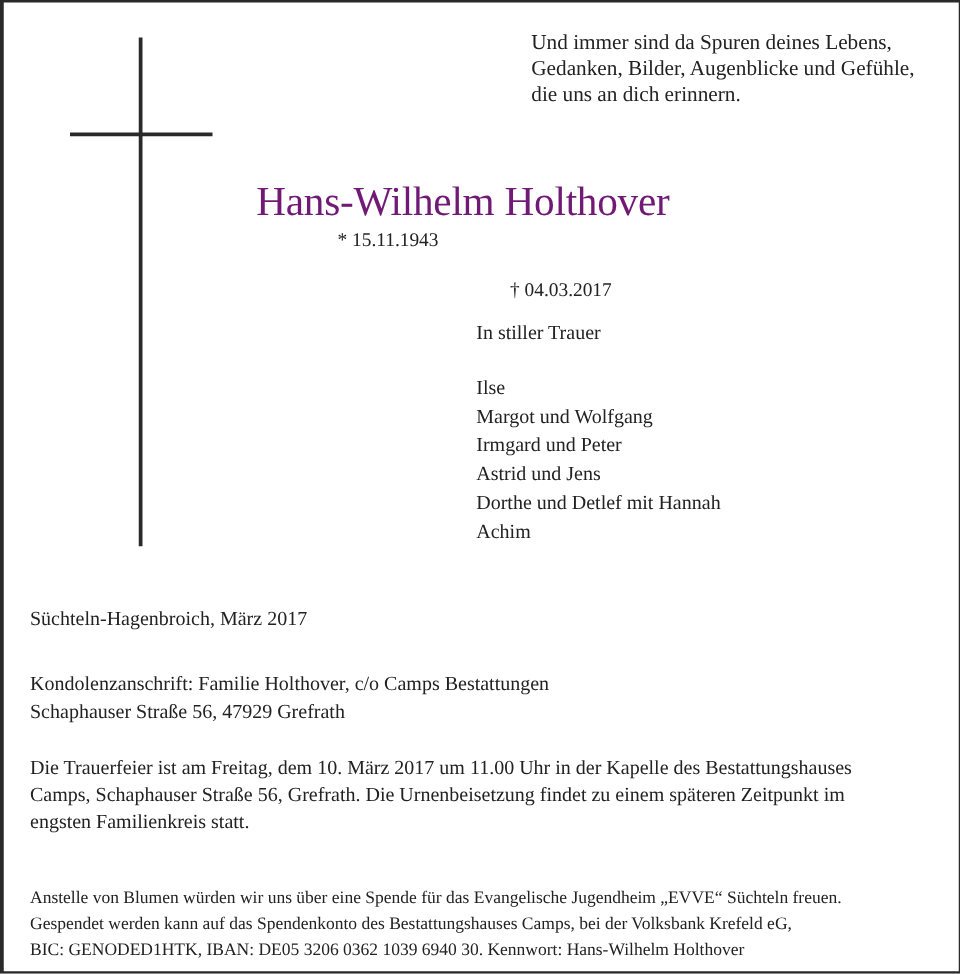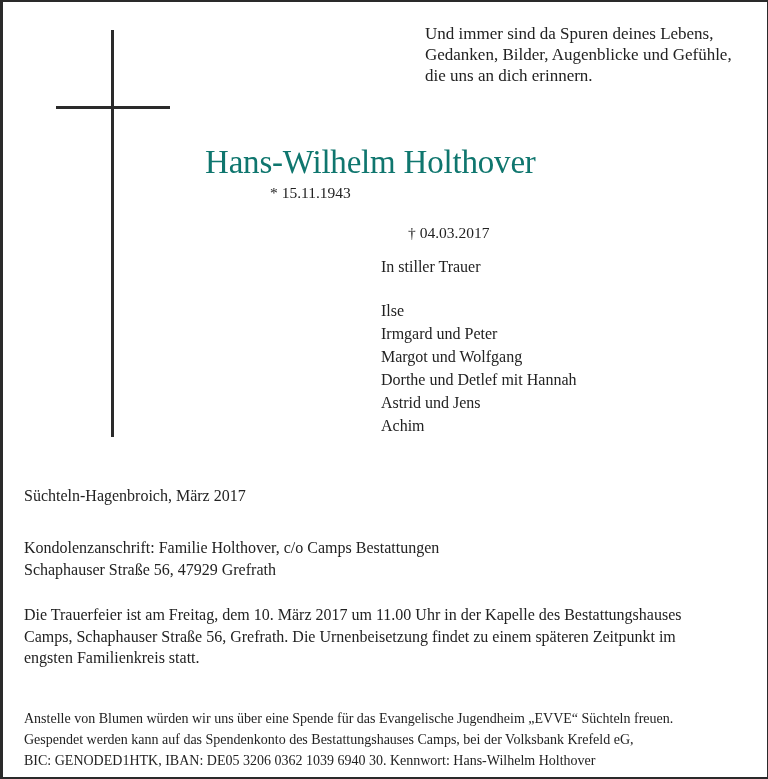--- a/index.html
+++ b/index.html
@@ -4,21 +4,21 @@
 <style>
   html, body { margin: 0; padding: 0; background: #ffffff; }
   body { width: 768px; height: 779px; position: relative; overflow: hidden;
          font-family: "Liberation Serif", "DejaVu Serif", serif; color: #222222; }
   .frame { position: absolute; left: 0; top: 0; width: 764px; height: 775px;
            border: 2px solid #2a2a2a; border-left-width: 3px; box-sizing: content-box; }
   .cross-v { position: absolute; left: 111px; top: 30px; width: 3px; height: 407px; background: #2a2a2a; }
   .cross-h { position: absolute; left: 56px; top: 106px; width: 114px; height: 3px; background: #2a2a2a; }
   .txt { position: absolute; white-space: nowrap; }
   .verse { left: 380px; top: 23px; font-size: 17px; line-height: 21px; margin-left: 45px; }
-  .name { left: 205px; top: 142px; font-size: 33px; line-height: 40px; letter-spacing: -0.2px; color: #0f766e; text-align: center; }
+  .name { left: 205px; top: 142px; font-size: 33px; line-height: 40px; letter-spacing: -0.2px; color: #701a75; text-align: center; }
   .born { left: 270px; top: 183px; font-size: 15.5px; line-height: 20px; }
   .died { left: 408px; top: 183px; font-size: 15.5px; line-height: 20px; margin-top: 40px; }
   .mourn-title { left: 381px; top: 257px; font-size: 16px; line-height: 20px; }
   .mourners { left: 381px; top: 299px; font-size: 16px; line-height: 23px; }
   .mourners div { height: 23px; }
   .place { left: 24px; top: 486px; font-size: 16px; line-height: 20px; text-align: center; }
   .address { left: 24px; top: 537px; font-size: 16px; line-height: 21.5px; }
   .ceremony { left: 24px; top: 604px; font-size: 16px; line-height: 21.5px; }
   .donation { left: 24px; top: 692px; font-size: 14px; line-height: 21px; margin-top: 16px; }
 </style>
@@ -39,24 +39,24 @@
 </div>
 
 <div class="txt name">Hans-Wilhelm Holthover</div>
 <div class="txt born">* 15.11.1943</div>
 <div class="txt died">† 04.03.2017</div>
 
 <div class="txt mourn-title">In stiller Trauer</div>
 
 <div class="txt mourners">
   <div>Ilse</div>
+  <div>Margot und Wolfgang</div>
   <div>Irmgard und Peter</div>
-  <div>Margot und Wolfgang</div>
+  <div>Astrid und Jens</div>
   <div>Dorthe und Detlef mit Hannah</div>
-  <div>Astrid und Jens</div>
   <div>Achim</div>
 </div>
 
 <div class="txt place">Süchteln-Hagenbroich, März 2017</div>
 
 <div class="txt address">
   <div>Kondolenzanschrift: Familie Holthover, c/o Camps Bestattungen</div>
   <div>Schaphauser Straße 56, 47929 Grefrath</div>
 </div>
 

